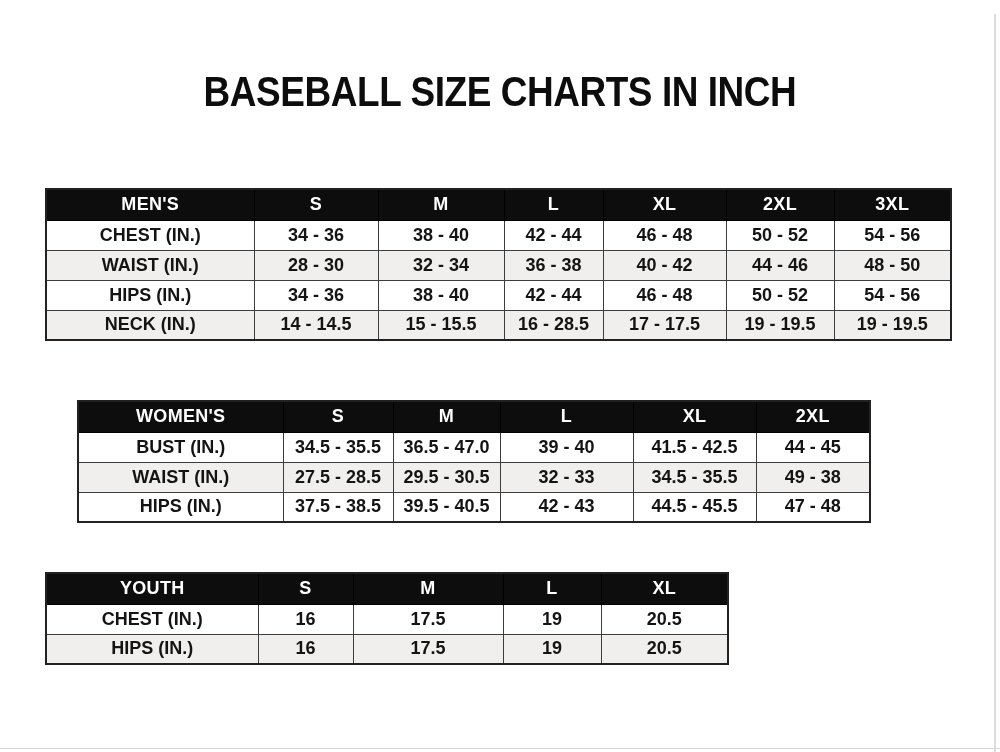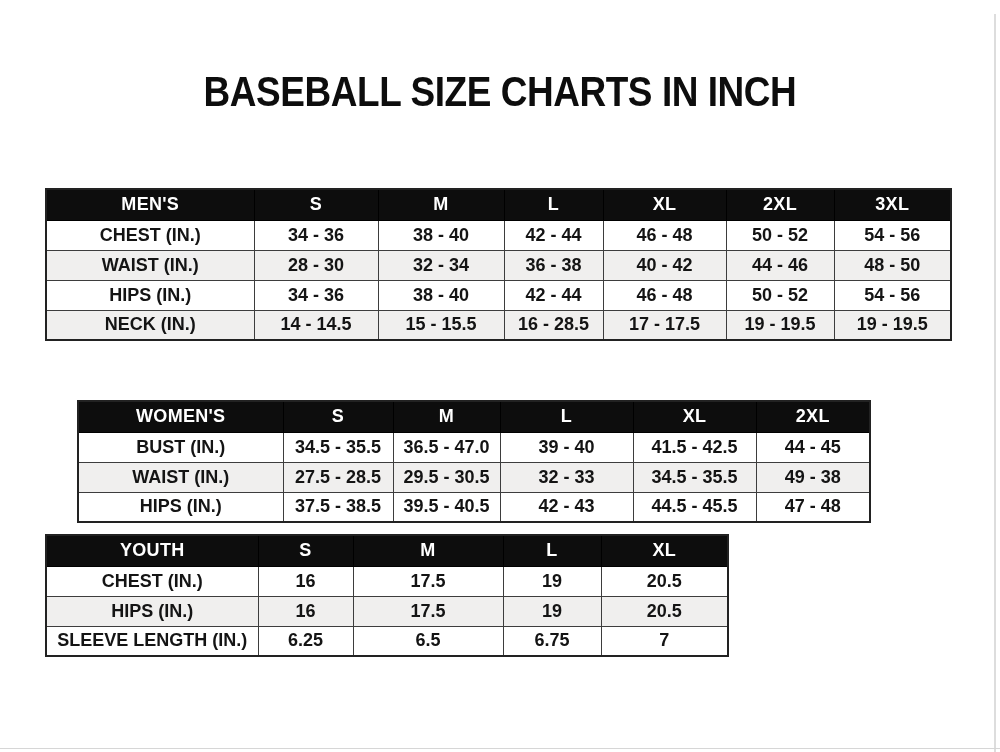--- a/index.html
+++ b/index.html
@@ -48,21 +48,21 @@
     color: var(--header-text, #ffffff);
     height: 31px;
     font-size: 18px;
     letter-spacing: 0.3px;
     border-color: #000000;
   }
   table.size-table tbody tr:nth-child(odd)  { background: var(--row-bg, #ffffff); }
   table.size-table tbody tr:nth-child(even) { background: var(--row-alt-bg, #f0efee); }
   .tbl-mens   { left: 45px; top: 188px; width: 905px; }
   .tbl-womens { left: 45px; top: 400px; width: 792px; margin-left: 32px; }
-  .tbl-youth  { left: 45px; top: 534px; width: 682px; }
+  .tbl-youth  { left: 45px; top: 572px; width: 682px; }
   .edge-right {
     position: absolute;
     left: 994px; top: 14px;
     width: 2px; height: 738px;
     background: #dddddd;
   }
   .edge-bottom {
     position: absolute;
     left: 0; top: 748px;
     width: 1000px; height: 1px;
@@ -209,27 +209,20 @@
           <td>19</td>
           <td>20.5</td>
         </tr>
         <tr>
           <th>HIPS (IN.)</th>
           <td>16</td>
           <td>17.5</td>
           <td>19</td>
           <td>20.5</td>
         </tr>
-        <tr>
-          <th>SLEEVE LENGTH (IN.)</th>
-          <td>6.25</td>
-          <td>6.5</td>
-          <td>6.75</td>
-          <td>7</td>
-        </tr>
       </tbody>
     </table>
 
   <div class="edge-right"></div>
 
   <div class="edge-bottom"></div>
 
 </div>
 
 </body></html>

